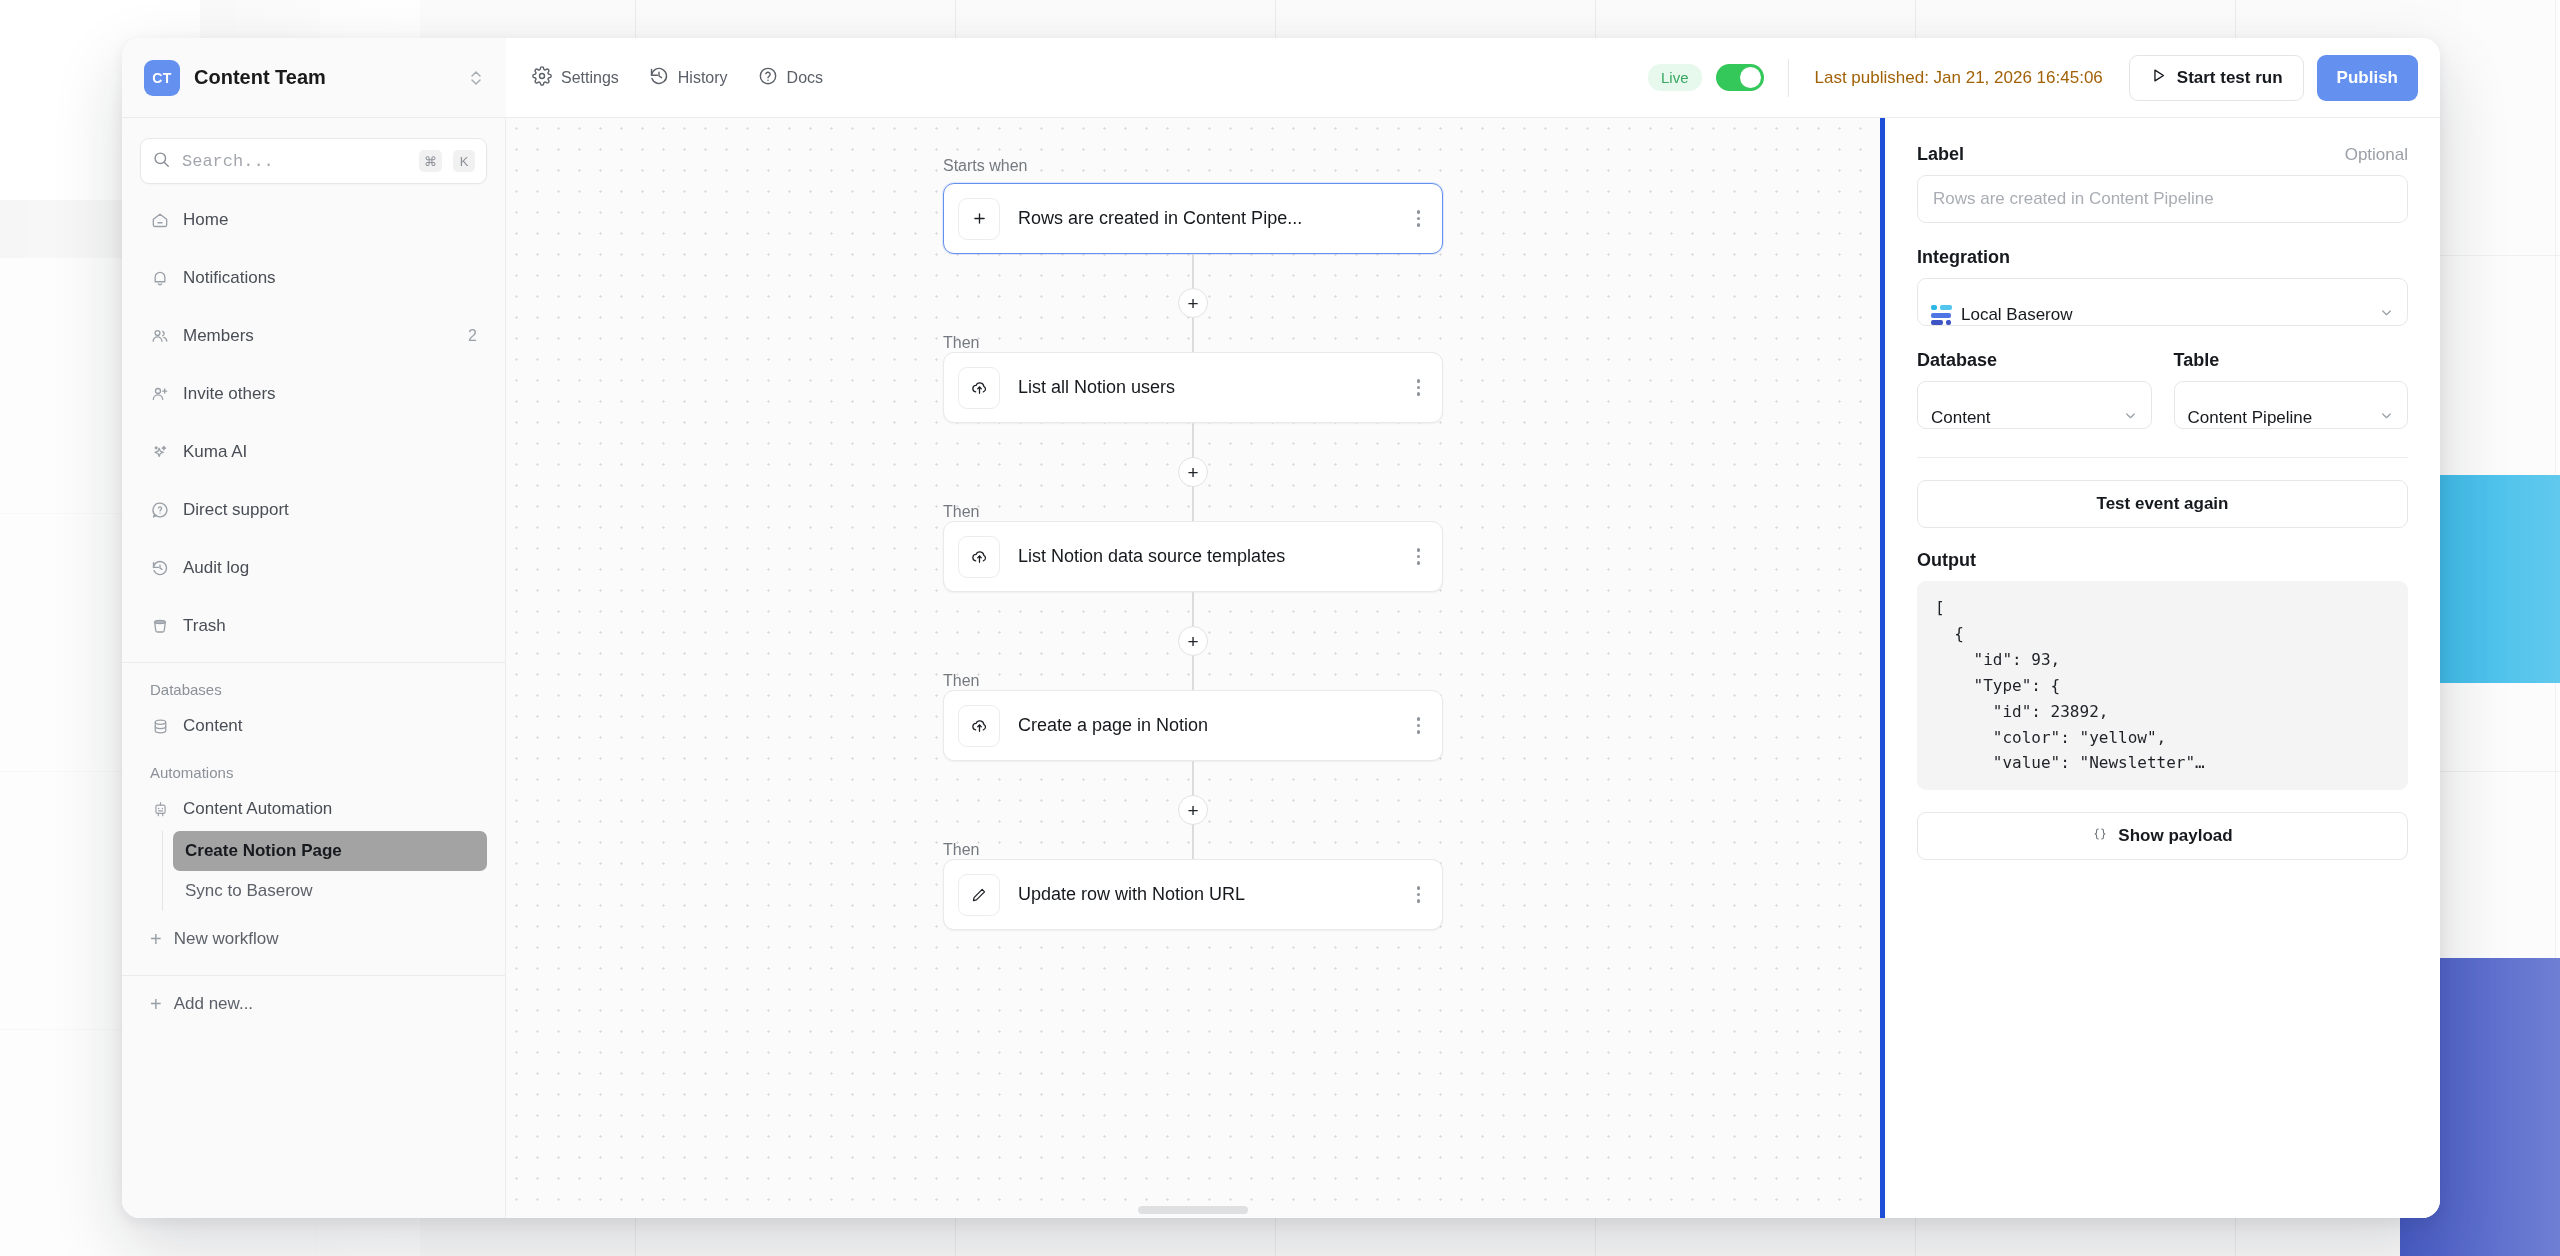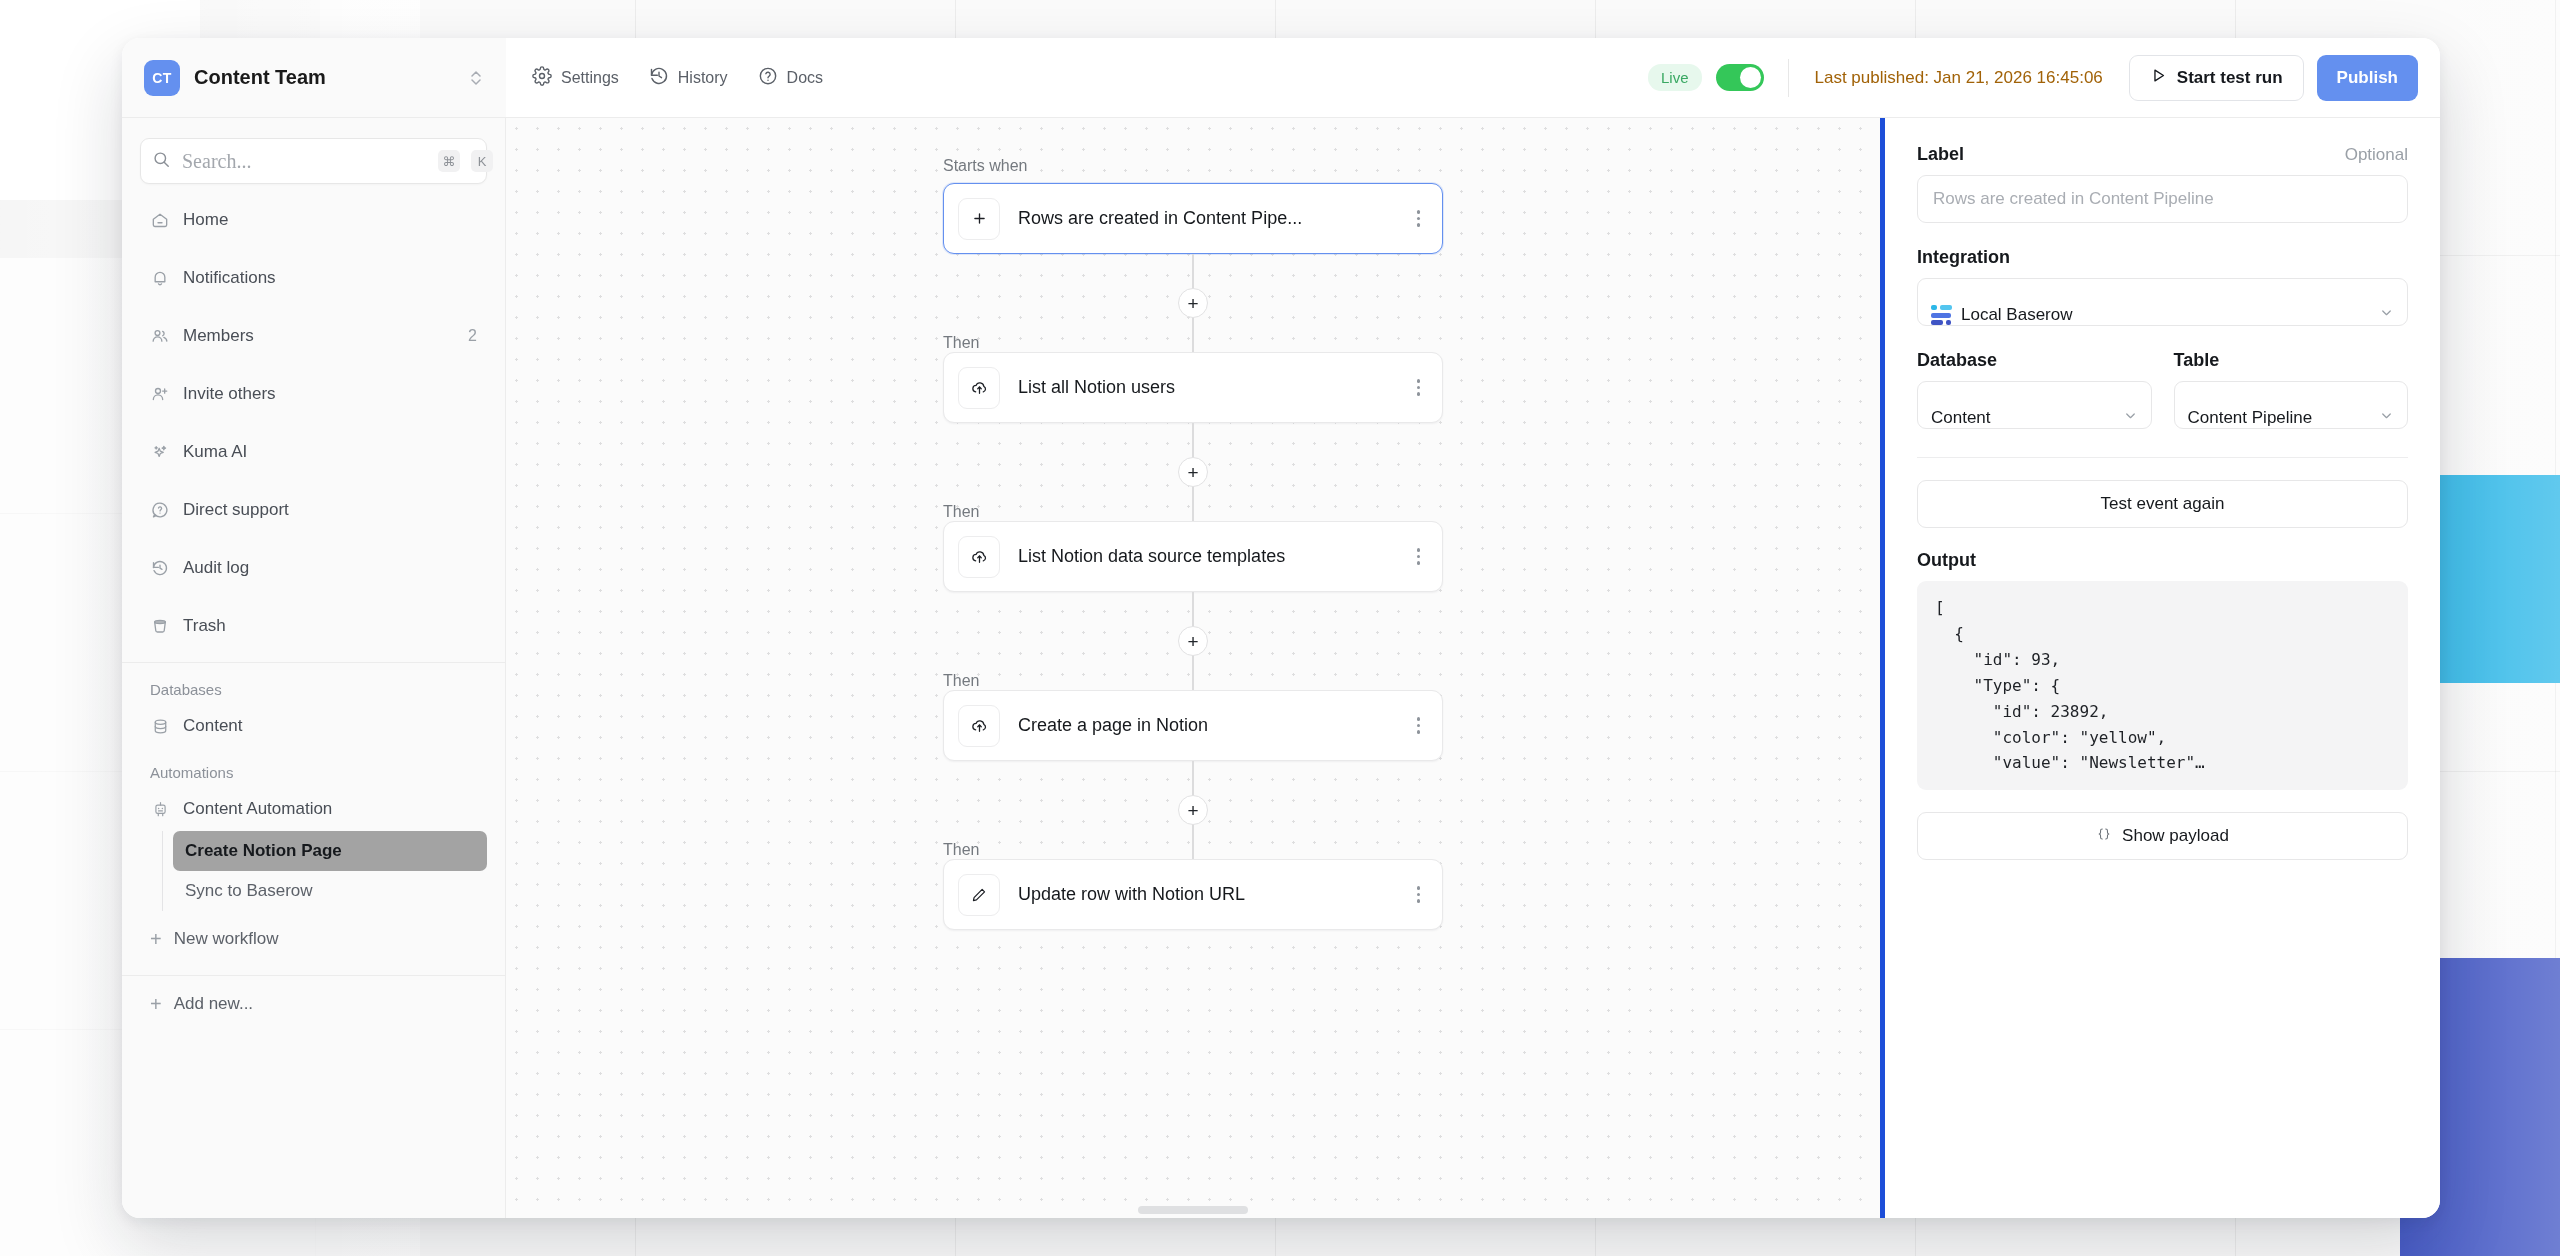--- a/index.html
+++ b/index.html
@@ -126,22 +126,22 @@
     border-right: 1px solid #ececec;
     display: flex; flex-direction: column; padding: 0;
   }
   .search-box {
     margin: 20px 18px 16px 18px; height: 46px;
     background: #fff; border: 1px solid #e7e7e7; border-radius: 9px;
     display: flex; align-items: center; gap: 11px; padding: 0 11px;
     box-shadow: 0 1px 2px rgba(0,0,0,0.03);
   }
   .search-input {
-    border: 0; outline: 0; flex: 1; font-size: 20px; color: #16191d;
-    background: transparent; font-family: Liberation Serif, serif;
+    border: 0; outline: 0; flex: 1; font-size: 17px; color: #16191d;
+    background: transparent; font-family: Liberation Mono, monospace;
   }
   .search-input::placeholder { color: #a3a7ad; }
   .kbd {
     background: #f1f1f2; border-radius: 5px; color: #8d9197;
     font-size: 13px; min-width: 22px; height: 22px;
     display: flex; align-items: center; justify-content: center; padding: 0 5px;
   }
 
   .nav { padding: 0 18px; display: flex; flex-direction: column; gap: 18px; }
   .nav-item {
@@ -244,21 +244,21 @@
   }
   .select .val { flex: 1; white-space: nowrap; overflow: hidden; text-overflow: ellipsis; }
   .chev { color: #9aa0a7; flex: 0 0 auto; }
   .two-col { display: flex; gap: 22px; }
   .two-col > div { flex: 1; min-width: 0; }
   .sub-label { font-size: 18px; font-weight: 700; color: #16191d; margin-bottom: 10px; }
   .hr { height: 1px; background: #ededee; margin: 28px 0 22px 0; }
   .wide-btn {
     width: 100%; height: 48px; border: 1px solid #e7e7e8; border-radius: 9px;
     background: #fff; display: flex; align-items: center; justify-content: center;
-    gap: 10px; font-size: 17px; font-weight: 400; color: #16191d; cursor: pointer;
+    gap: 10px; font-size: 17px; font-weight: 700; color: #16191d; cursor: pointer;
   }
   .out-title { font-size: 18px; font-weight: 700; color: #16191d; margin: 22px 0 10px 0; }
   .code {
     background: #f4f4f5; border-radius: 9px; padding: 14px 18px;
     font-family: "DejaVu Sans Mono", monospace; font-size: 16px; line-height: 1.62;
     color: #1e2126; white-space: pre; overflow: hidden;
   }
   
   .bsr { width: 22px; height: 20px; display: grid; grid-template-rows: repeat(3, 1fr); gap: 2.5px; flex: 0 0 22px; }
   .bsr .r { display: flex; gap: 2.5px; }

